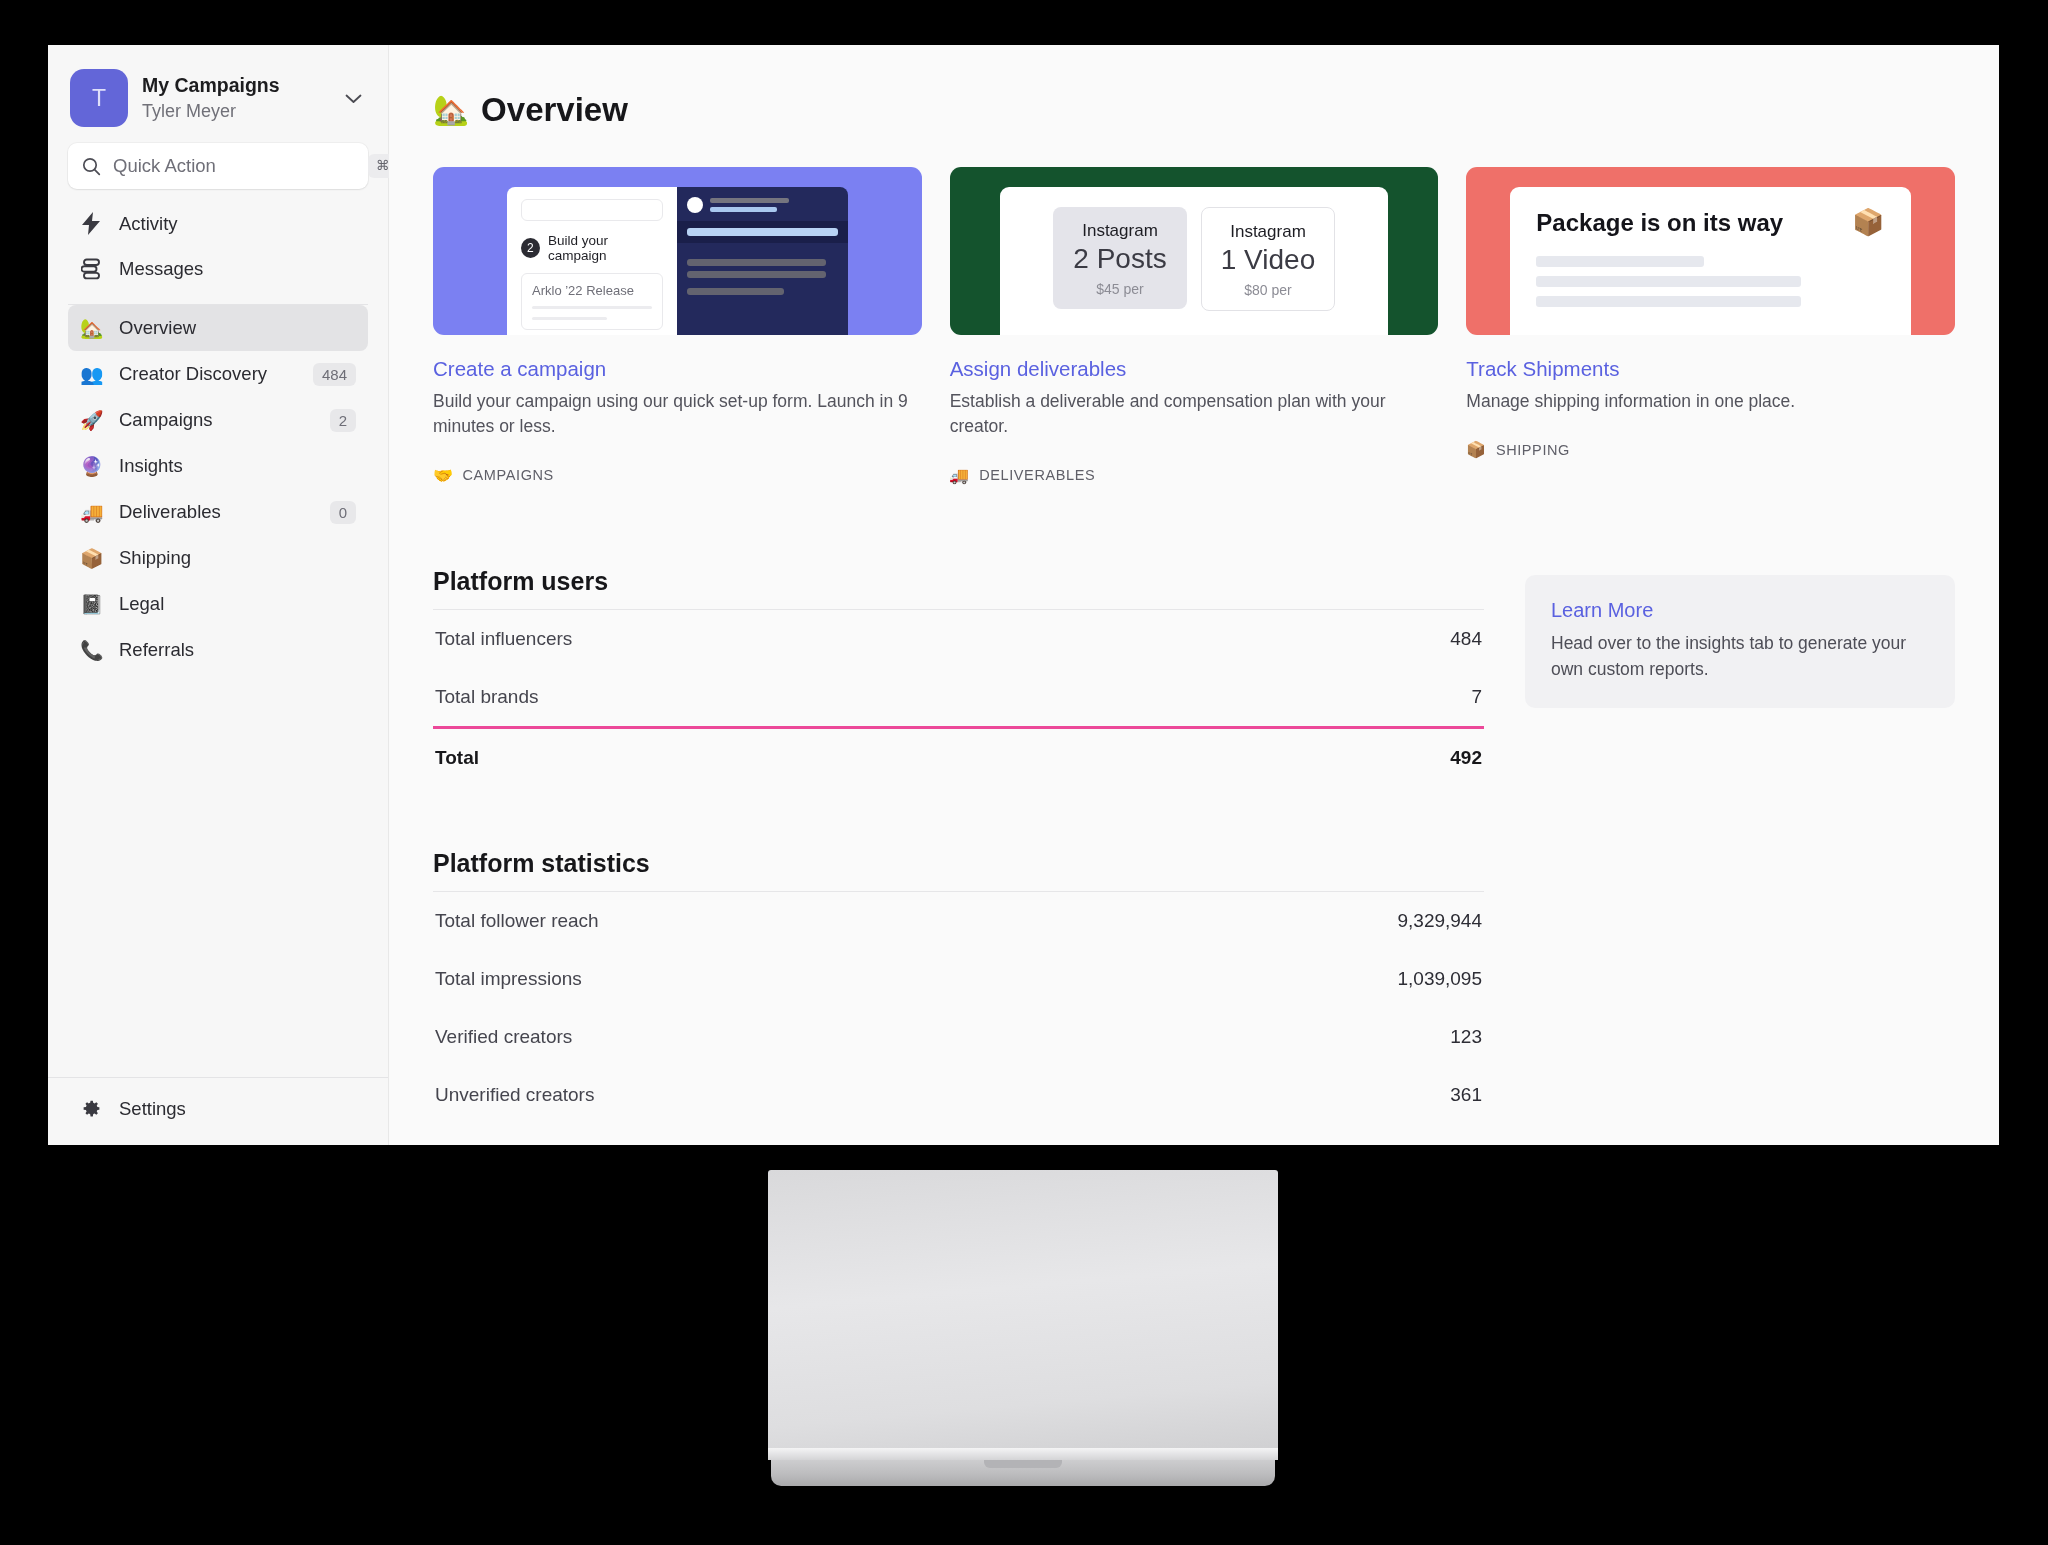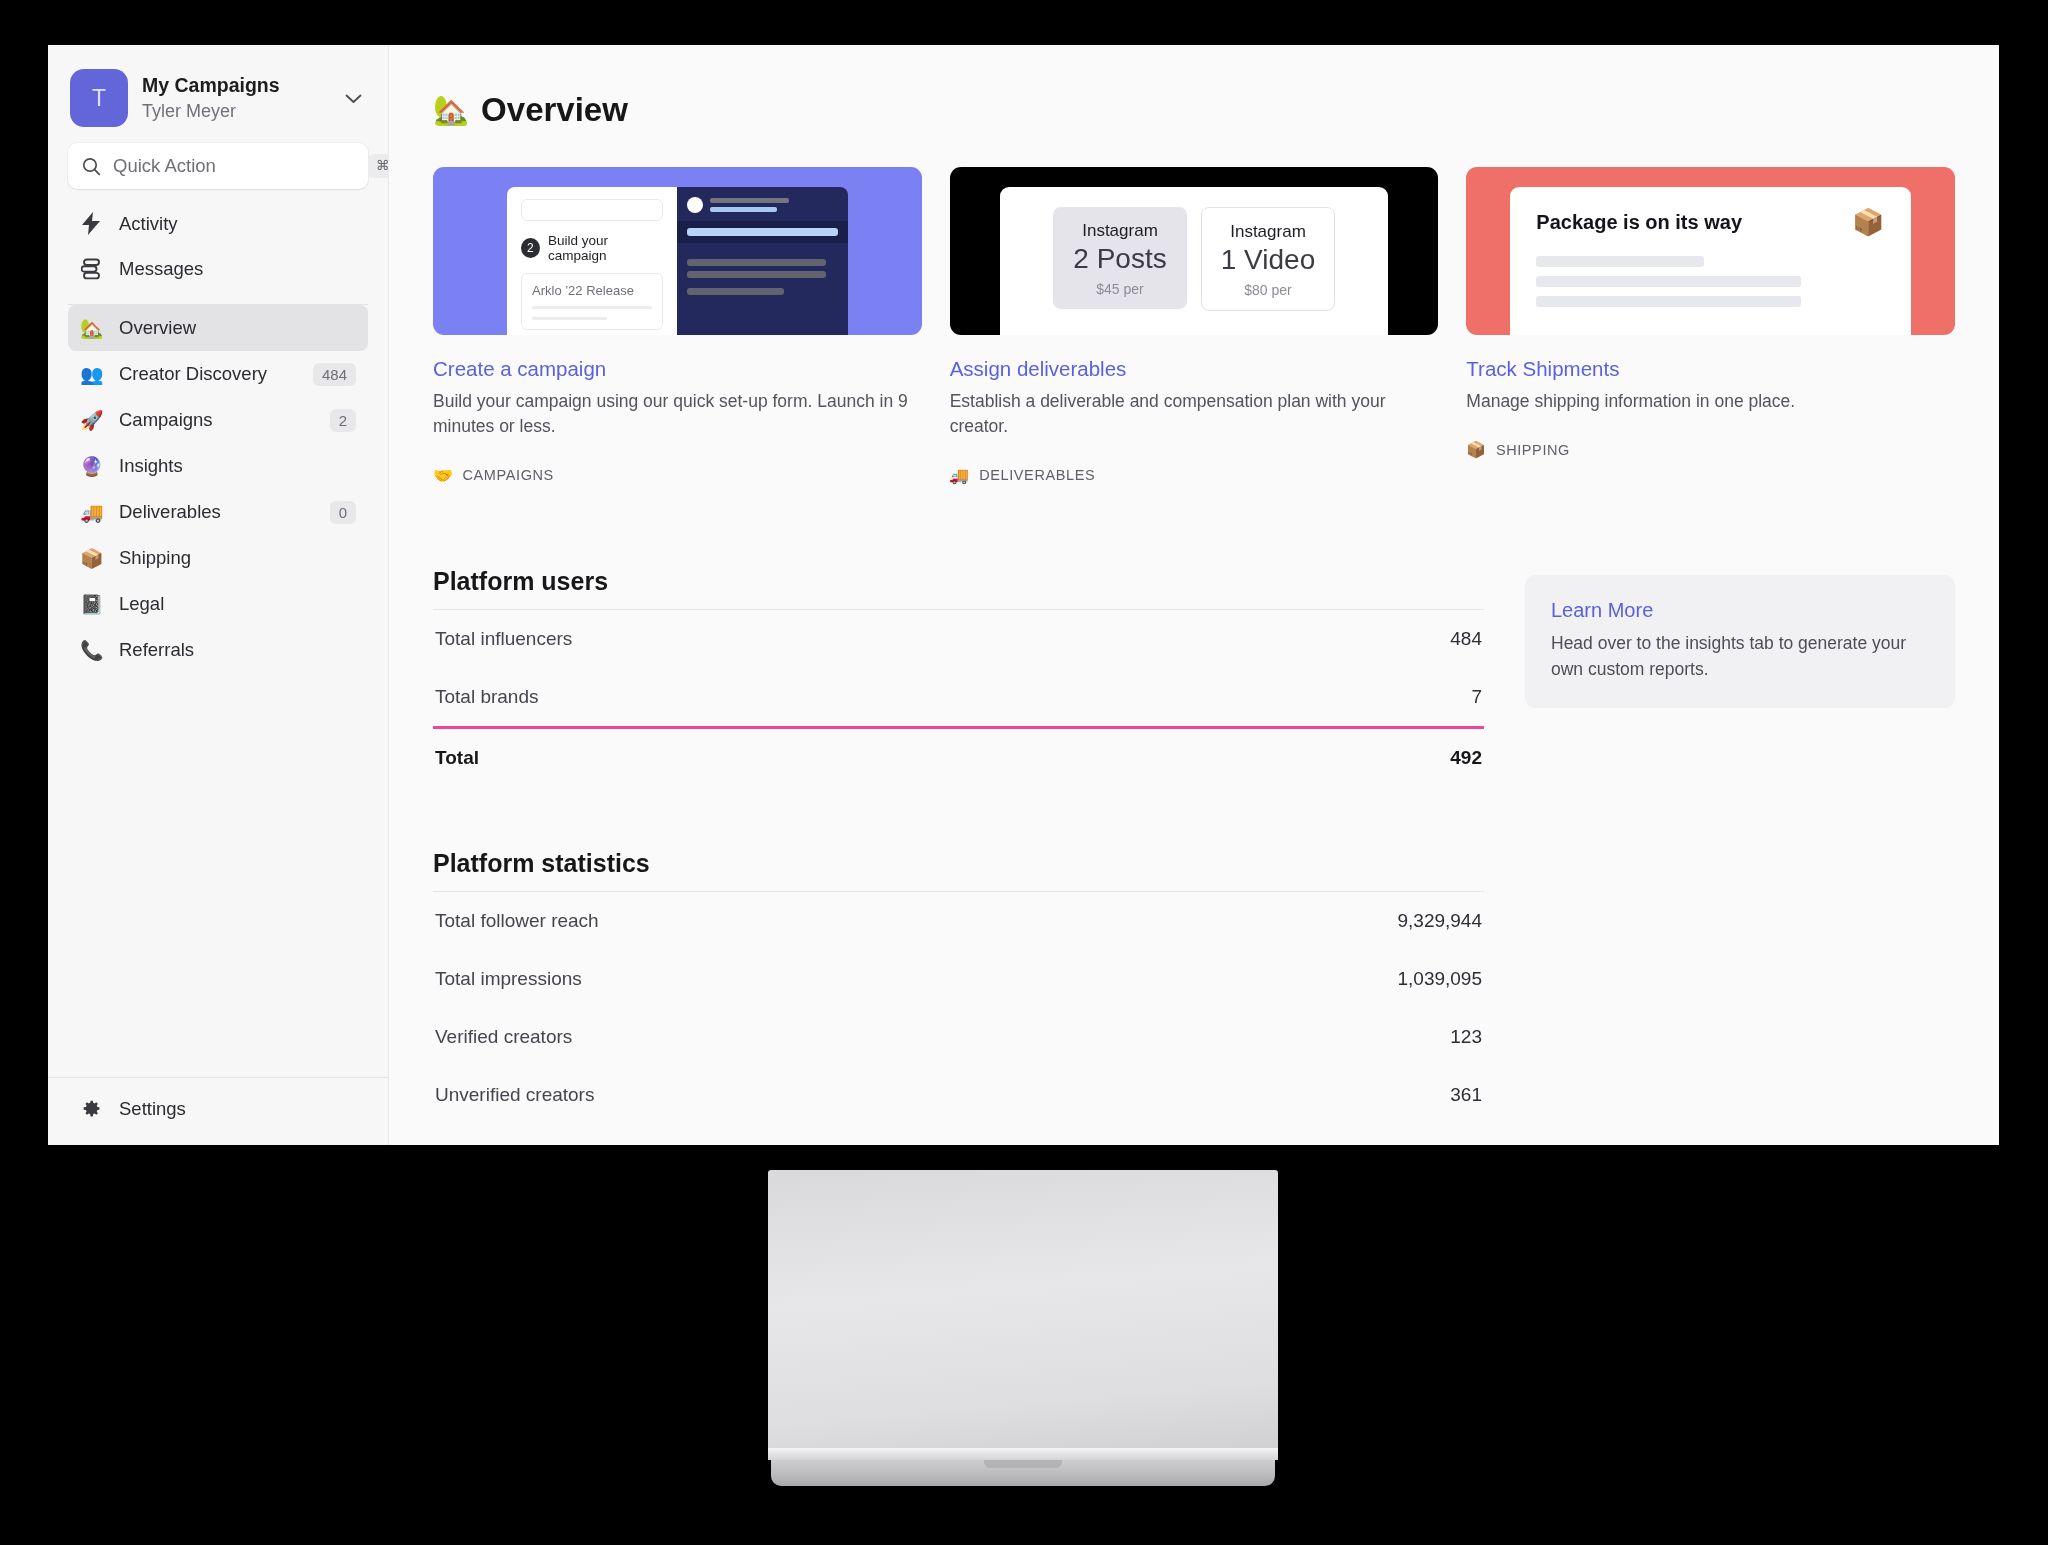--- a/index.html
+++ b/index.html
@@ -125,21 +125,21 @@
 
   
   .card-row { display: flex; gap: 28px; }
   .promo-card { flex: 1; min-width: 0; }
   .promo-art {
     height: 168px; border-radius: 11px;
     overflow: hidden; position: relative;
     display: flex; justify-content: center;
   }
   .promo-art.blue { background: #7b80f2; }
-  .promo-art.green { background: #000000; }
+  .promo-art.green { background: #14532d; }
   .promo-art.red { background: #ef7069; }
 
   
   .art-blue-inner {
     position: absolute; top: 20px; left: 74px; right: 74px; bottom: -20px;
     display: flex; border-radius: 8px; overflow: hidden;
   }
   .ab-left { width: 50%; background: #fff; padding: 12px 14px; }
   .ab-box { border: 1px solid #e9e9ec; border-radius: 6px; height: 22px; }
   .ab-step { display: flex; align-items: center; gap: 8px; margin: 12px 0 10px 0; }
@@ -179,21 +179,21 @@
   .ig-plat { font-size: 17px; color: #1d1d23; }
   .ig-big { font-size: 28px; color: #3b3b44; margin-top: 2px; white-space: nowrap; }
   .ig-sub { font-size: 14px; color: #8c8c95; margin-top: 6px; }
 
   
   .art-red-inner {
     position: absolute; top: 20px; left: 44px; right: 44px; bottom: -24px;
     background: #fff; border-radius: 9px; padding: 20px 26px;
   }
   .ar-head { display: flex; align-items: center; justify-content: space-between; }
-  .ar-title { font-size: 20px; font-weight: bold; color: #14141a; }
+  .ar-title { font-size: 24px; font-weight: bold; color: #14141a; }
   .ar-emoji { font-size: 26px; }
   .ar-bars { margin-top: 18px; }
   .ar-b { height: 11px; background: #e6e8ee; border-radius: 3px; margin-bottom: 9px; }
 
   .card-link {
     font-size: 20.5px; color: #5a61e0; font-weight: 500;
     margin: 22px 0 8px 0; cursor: pointer;
   }
   .card-desc { font-size: 17.5px; color: #53535c; line-height: 1.45; max-width: 490px; }
   .card-tag {

